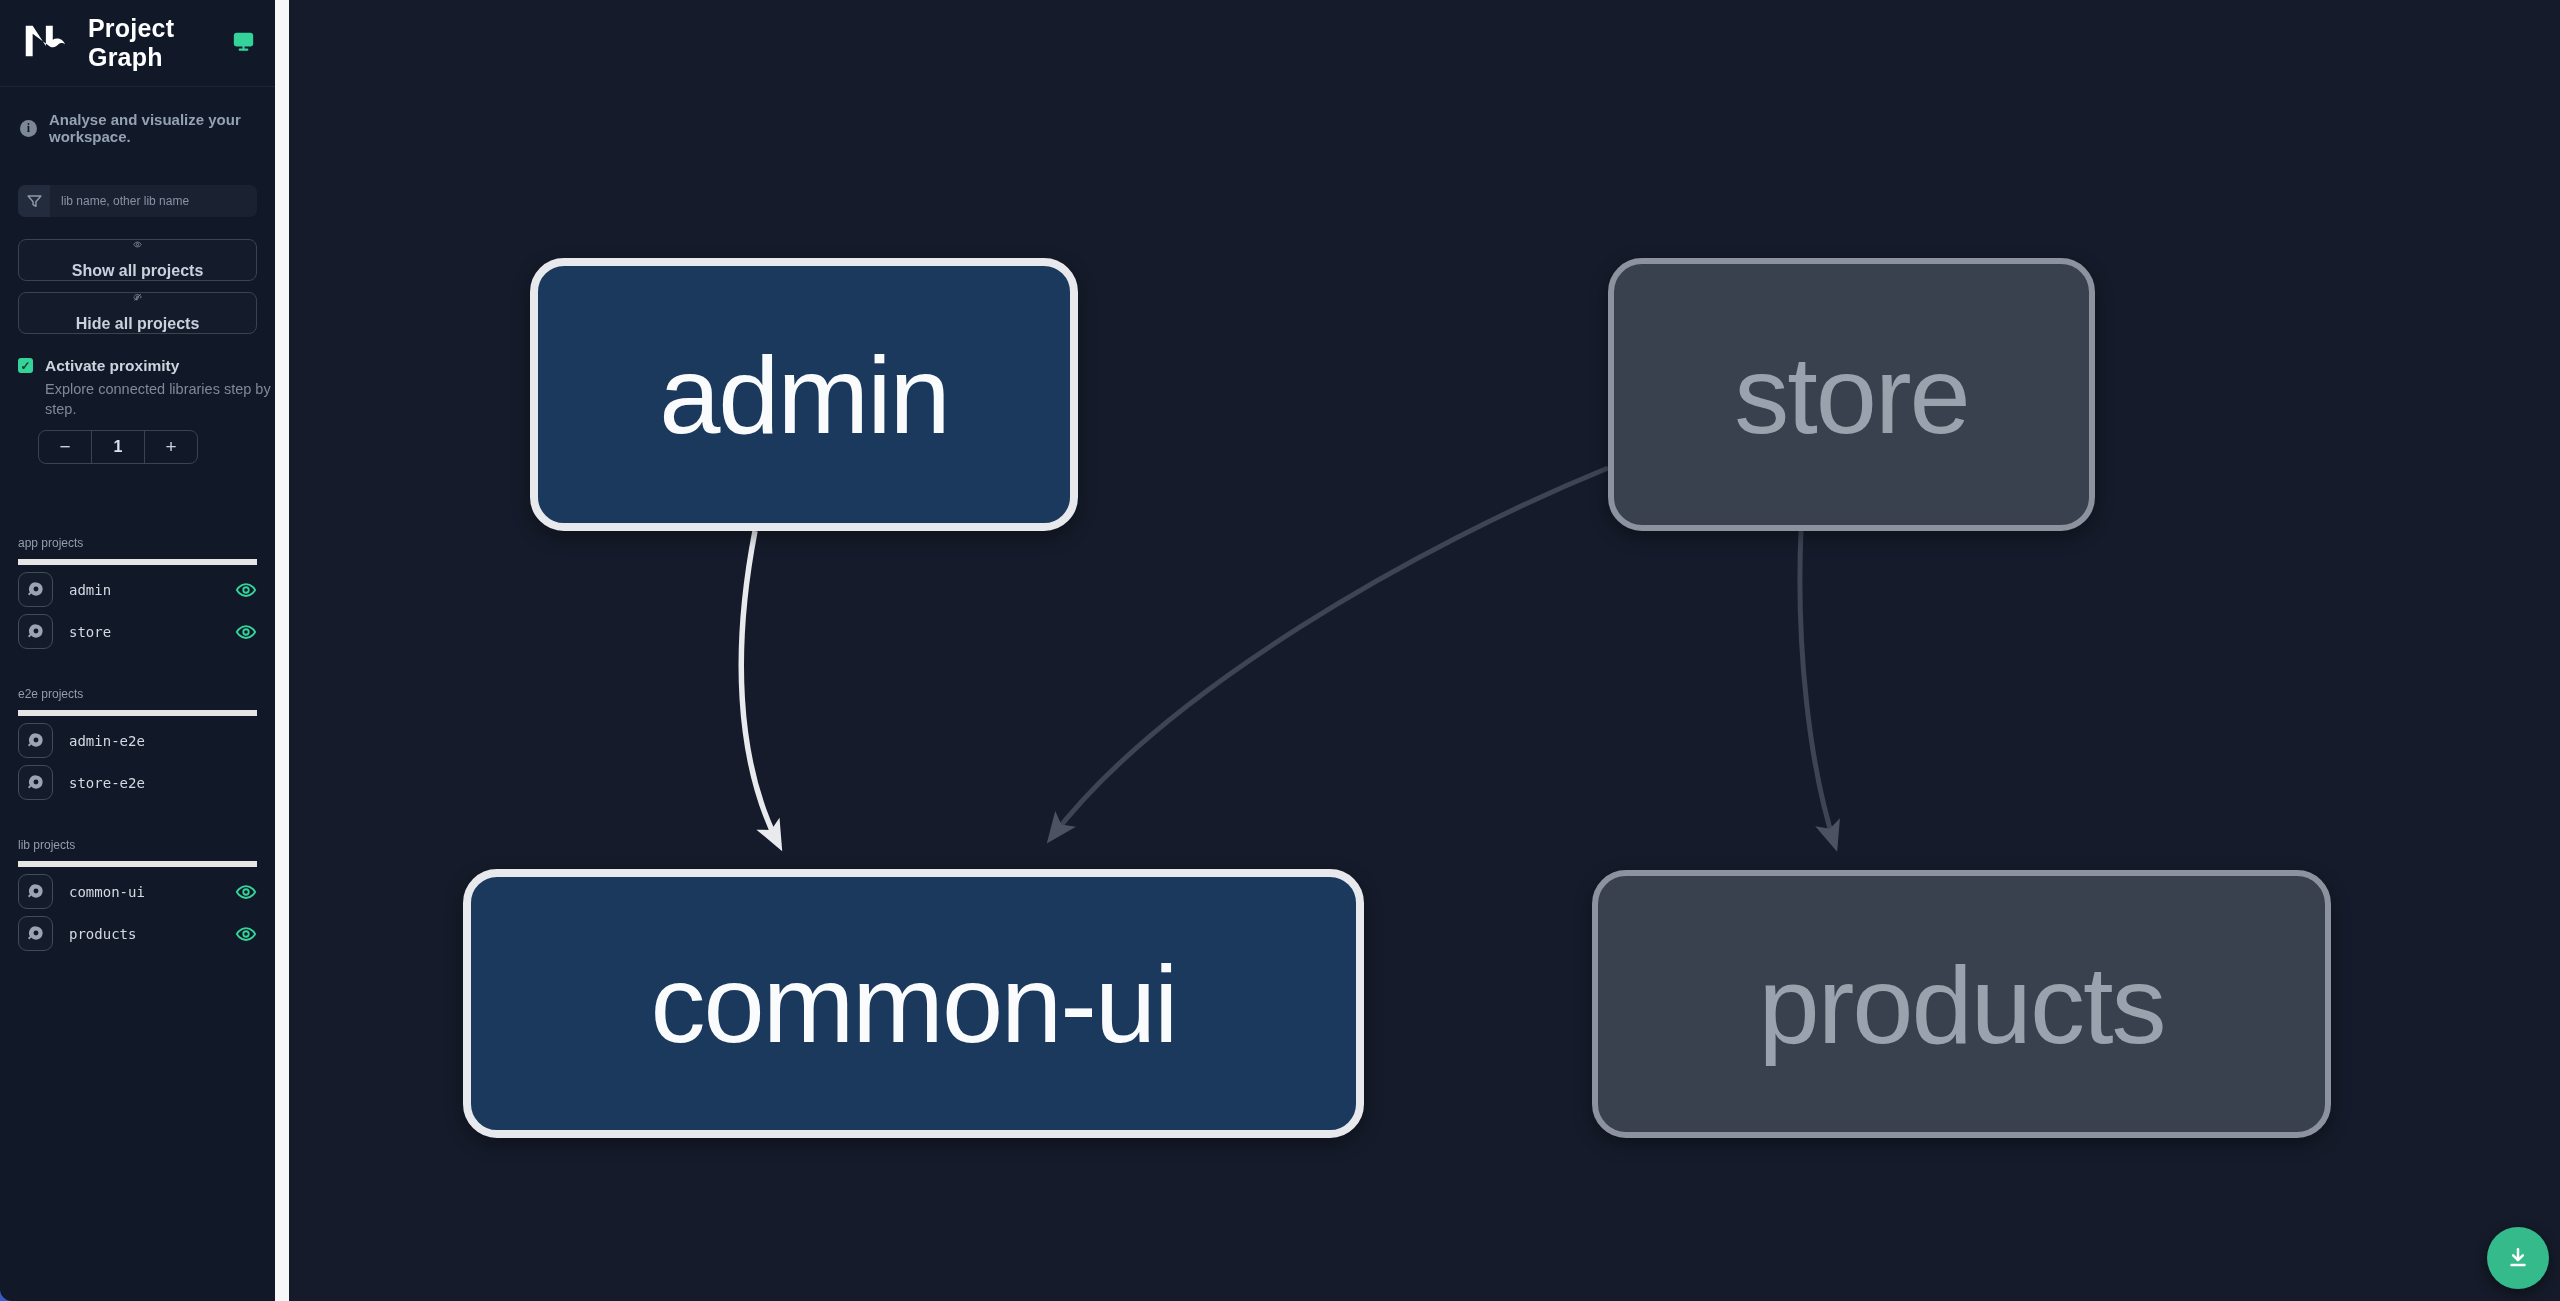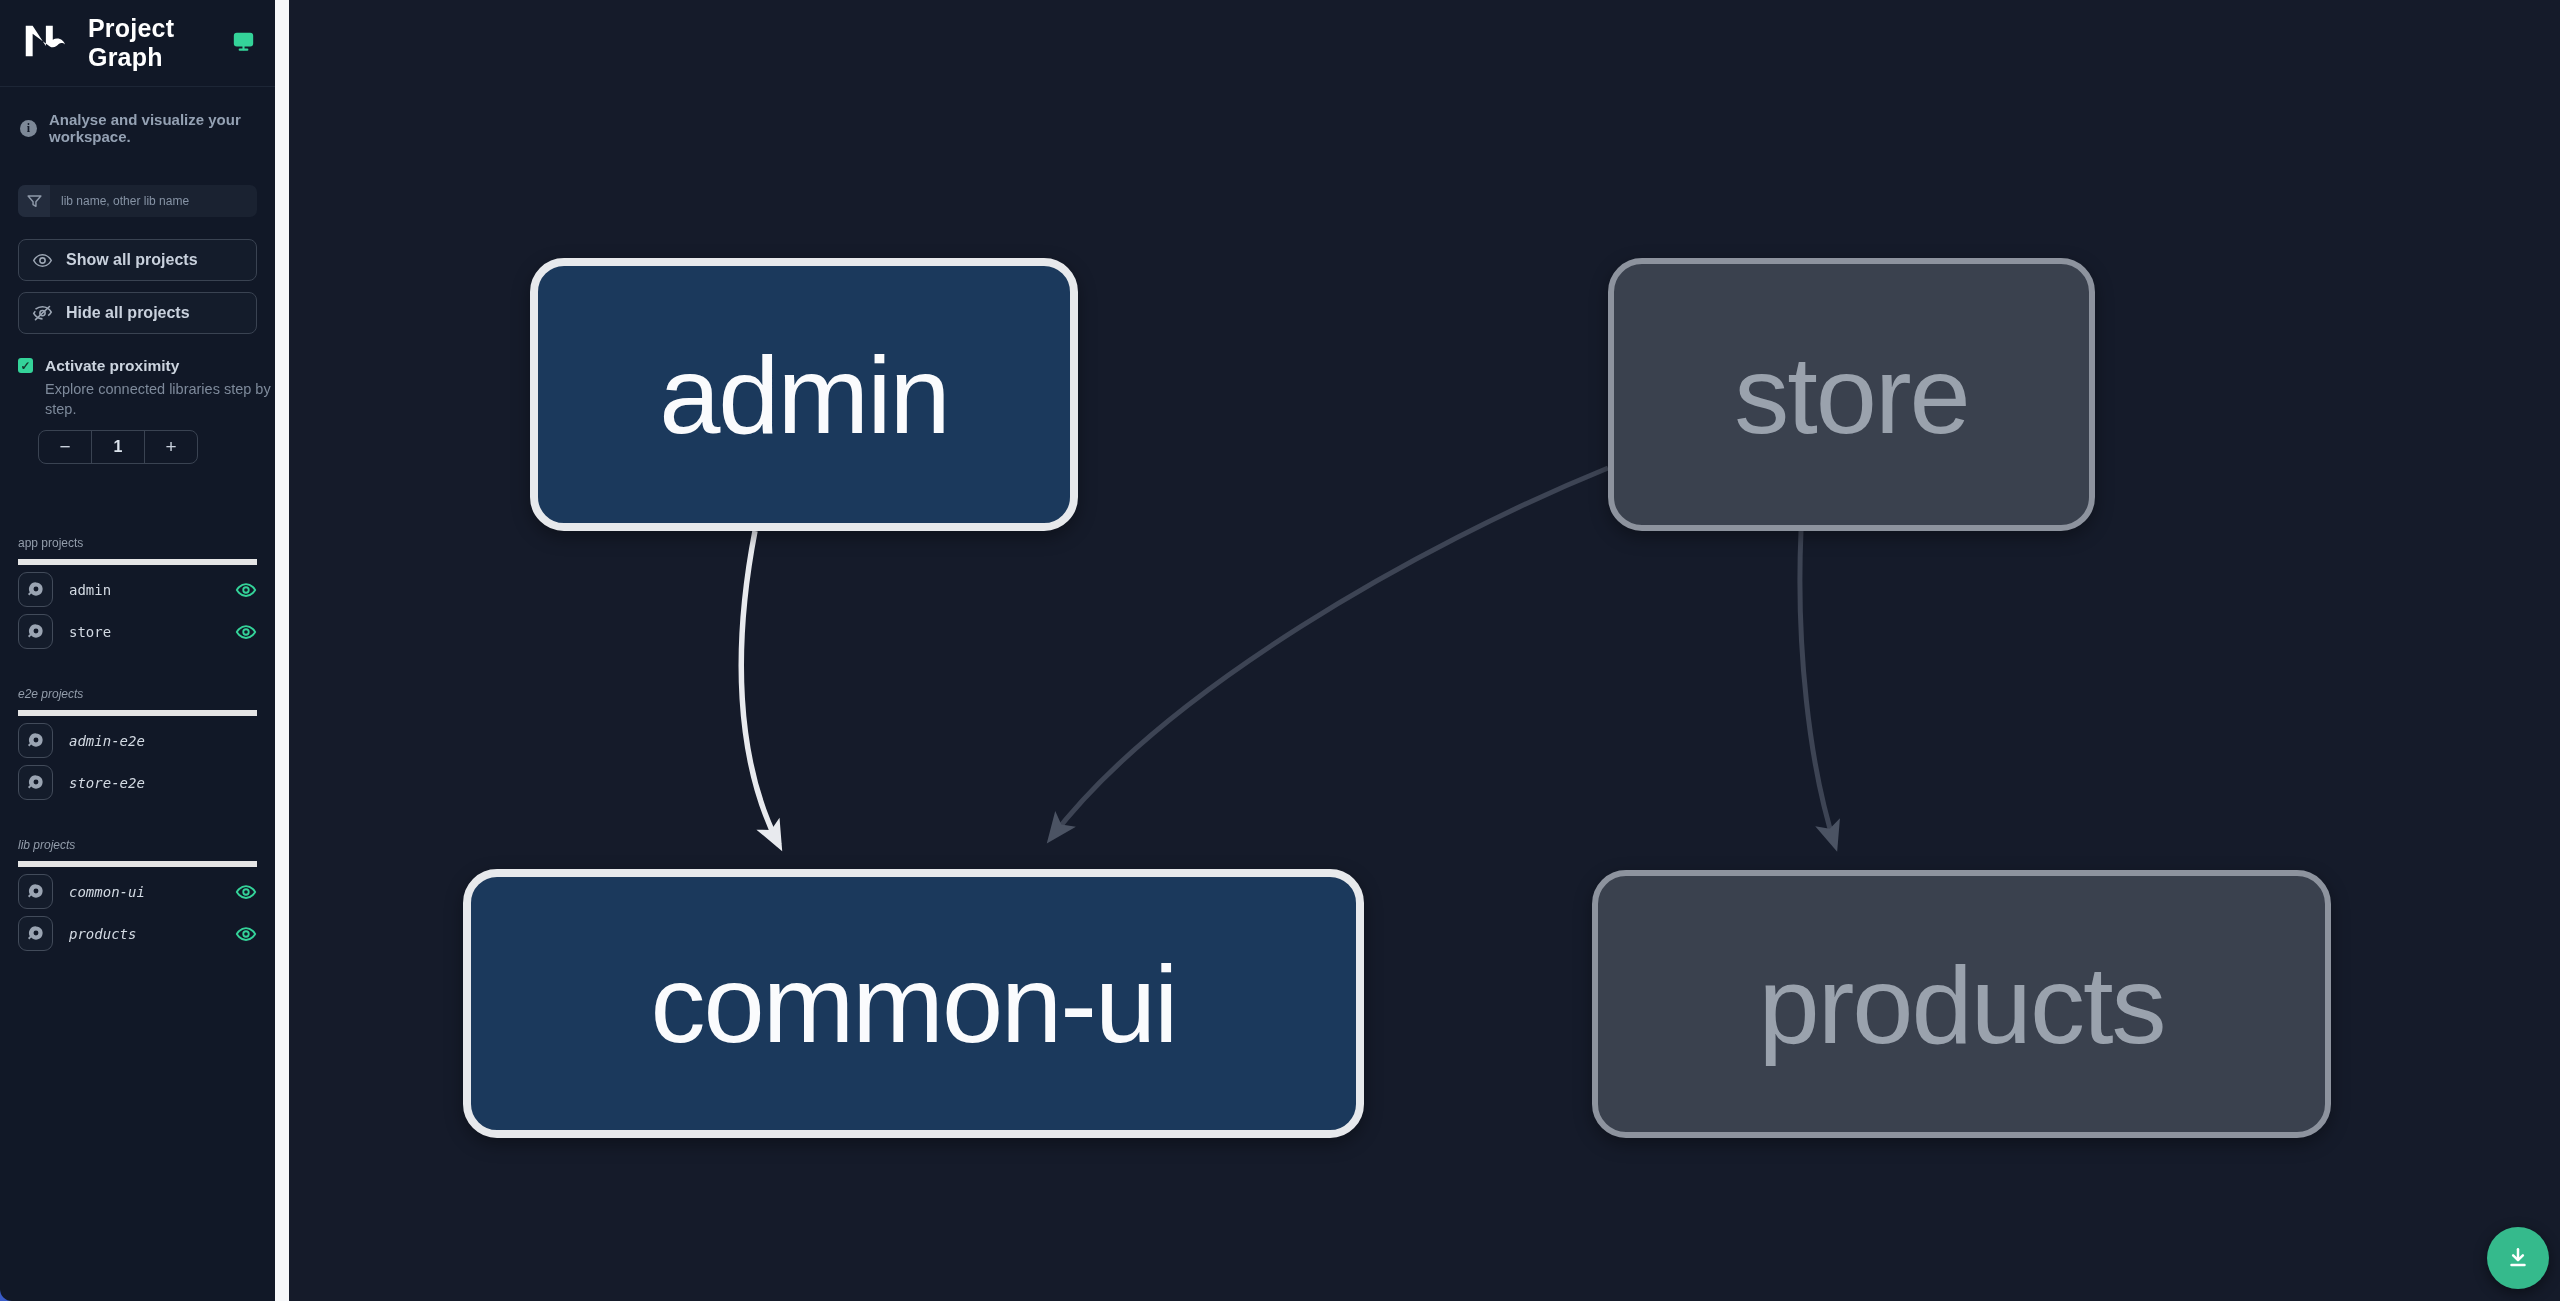--- a/index.html
+++ b/index.html
@@ -33,35 +33,35 @@
   .cbox { position:absolute; left:0; top:2px; width:15px; height:15px; border-radius:3px;
           display:grid; place-items:center; font-size:12px; font-weight:700; }
   .cbox.gray  { background:#9aa3b2; }
   .cbox.white { background:#f3f6fa; }
   .cbox.green { background:#34d399; color:#14372c; }
   .clabel { font-size:15.5px; font-weight:700; color:#ccd4df; line-height:20px; }
   .cdesc  { width:226px; margin-top:3px; font-size:14.5px; color:#7e8a9b; line-height:20px; }
 
   .side-btn { margin:0 18px; height:42px; flex-shrink:0; display:flex; align-items:center; gap:13px;
               padding:0 13px; background:#141c2b; border:1px solid #3a4352; border-radius:8px;
-              color:#c9d1dd; font-size:16px; font-weight:700; cursor:pointer; text-align:center; }
+              color:#c9d1dd; font-size:16px; font-weight:700; cursor:pointer; text-align:center;flex-direction:column; }
   .side-btn:first-of-type { margin-top:22px; }
   .side-btn + .side-btn { margin-top:11px; }
 
   .stepper { margin:11px 0 0 38px; width:160px; height:34px; display:flex; flex-shrink:0;
              border:1px solid #3a4352; border-radius:8px; overflow:hidden; }
   .stepper > * { flex:1; display:grid; place-items:center; color:#dbe2ec; font-size:18px; }
   .stepper button { background:transparent; border:none; border-right:1px solid #3a4352;
                     color:#c9d1dd; font-size:19px; cursor:pointer; }
   .stepper .val { border-right:1px solid #3a4352; font-weight:700; font-size:16px; }
   .stepper button:last-child { border-right:none; }
 
   .section { margin:0 18px; flex-shrink:0; }
   .section.first { margin-top:72px; }
-  .section + .section { margin-top:38px;font-style:italic; }
+  .section + .section { margin-top:38px; }
   .section-h { font-size:12px; color:#939dab; padding-bottom:9px; border-bottom:6px solid #e5e5e5; }
   .prow { display:flex; align-items:center; gap:16px; height:35px; margin-top:7px; }
   .focus-btn { width:35px; height:35px; flex-shrink:0; border:1px solid #424b5a; border-radius:9px;
                background:#141c2b; display:grid; place-items:center; cursor:pointer; }
   .pname { flex:1; font-family:"DejaVu Sans Mono", monospace; font-size:14px; color:#d3dae3; }
   .eye-btn { width:22px; height:22px; background:none; border:none; cursor:pointer; padding:0;
              display:grid; place-items:center; }
 
   
   .divider { width:14px; height:1301px; background:#f6f7f9; flex-shrink:0; position:relative; z-index:1; }

